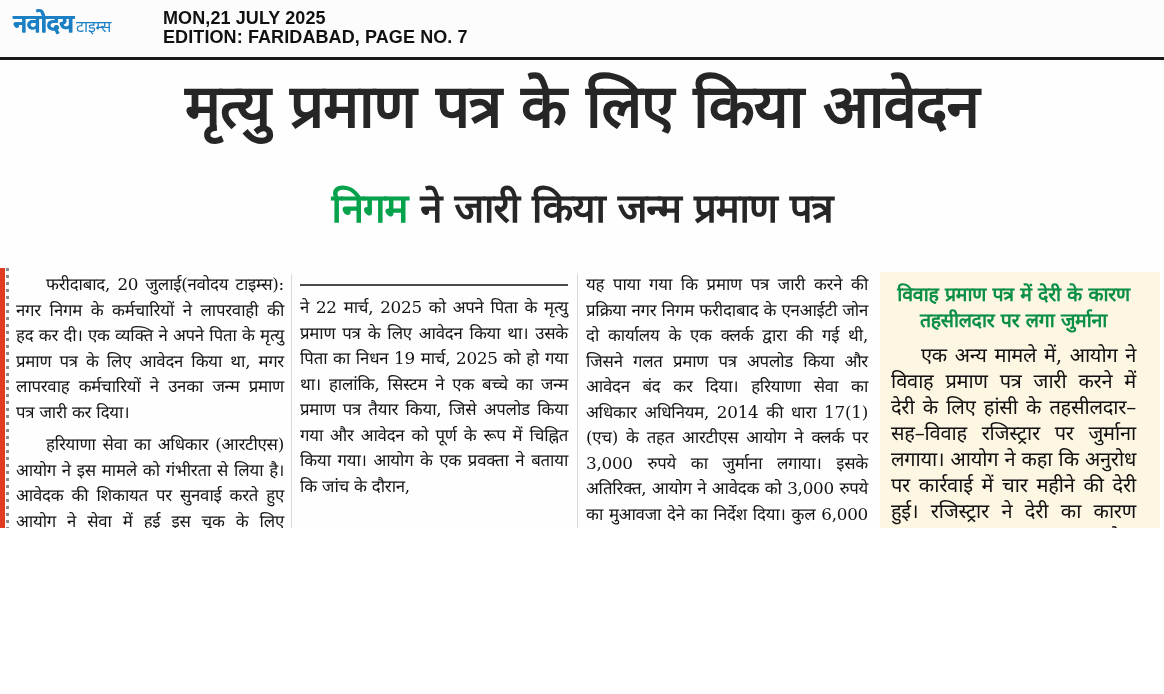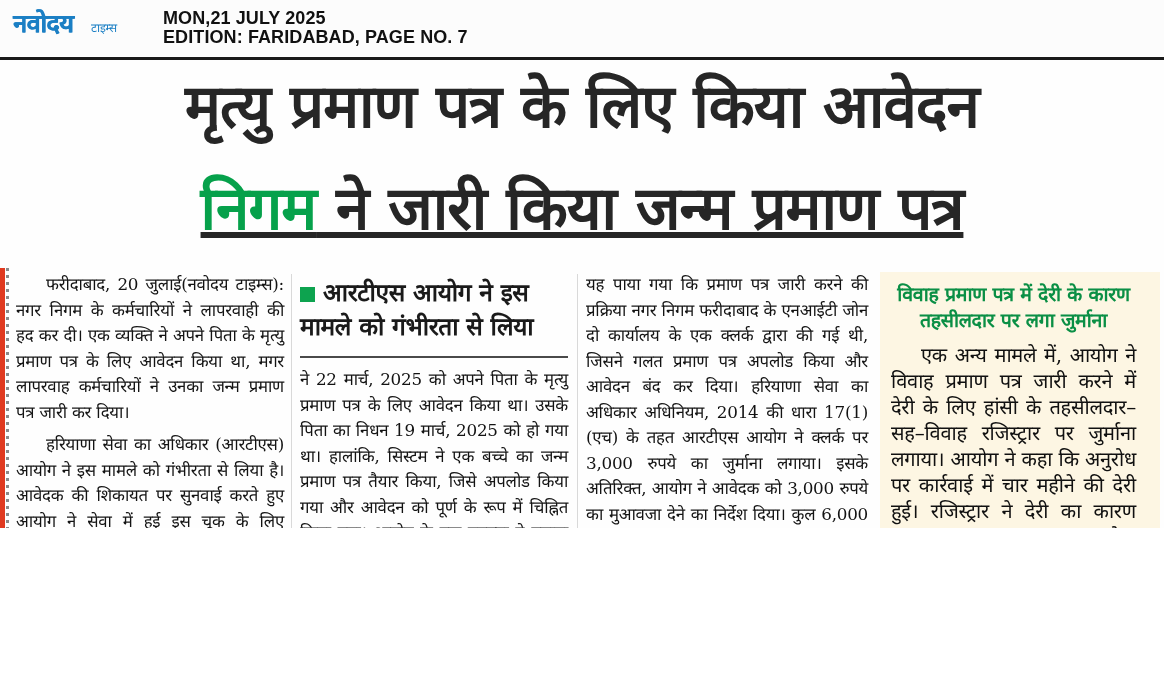--- a/index.html
+++ b/index.html
@@ -53,24 +53,24 @@
     font-weight: 700;
     font-size: 25px;
     line-height: 1;
     color: #1b7fc4;
     letter-spacing: -0.5px;
     text-shadow: 0.6px 0 0 #1b7fc4;
   }
   .logo-sub {
     font-family: "DejaVu Sans", sans-serif;
     font-weight: 400;
-    font-size: 12px;
+    font-size: 16px;
     line-height: 1;
     color: #1b7fc4;
-    margin-left: 18px;
+    margin-left: 3px;
     letter-spacing: -0.3px;
   }
   .edition-block {
     position: absolute;
     left: 163px; top: 9px;
     font-family: "Liberation Sans", sans-serif;
     font-weight: 700;
     font-size: 18px;
     line-height: 19px;
     color: #111111;
@@ -101,24 +101,23 @@
     left: 0; top: 8px;
     width: 1164px;
     font-size: 60px;
     line-height: 72px;
     letter-spacing: -1px;
   }
   .hl2 {
     position: absolute;
     left: 0; top: 110px;
     width: 1164px;
-    font-size: 60px;
+    font-size: 40px;
     line-height: 72px;
     letter-spacing: -1px;
-    text-decoration: underline;
   }
   .hl-green { color: #06a14b; }
 
   
   .cols {
     position: absolute;
     left: 0; top: 272px;
     width: 1164px; height: 400px; padding-left: 40px;
   }
   .col {
@@ -253,23 +252,20 @@
   <div class="vrule vrule-b"></div>
 
   <div class="cols">
 
     <div class="col col-1">
       <p class="body">फरीदाबाद, 20 जुलाई(नवोदय टाइम्स): नगर निगम के कर्मचारियों ने लापरवाही की हद कर दी। एक व्यक्ति ने अपने पिता के मृत्यु प्रमाण पत्र के लिए आवेदन किया था, मगर लापरवाह कर्मचारियों ने उनका जन्म प्रमाण पत्र जारी कर दिया।</p>
       <p class="body">हरियाणा सेवा का अधिकार (आरटीएस) आयोग ने इस मामले को गंभीरता से लिया है। आवेदक की शिकायत पर सुनवाई करते हुए आयोग ने सेवा में हुई इस चूक के लिए प्रभावित नागरिक को मुआवजा देने का आदेश दिया है। आयोग के अनुसार, आवेदक</p>
     </div>
 
     <div class="col col-2">
-      <div class="subhead">
-        <span class="bullet"></span><span class="subhead-text">आरटीएस आयोग ने इस मामले को गंभीरता से लिया</span>
-      </div>
       <div class="subhead-rule"></div>
       <p class="body noindent">ने 22 मार्च, 2025 को अपने पिता के मृत्यु प्रमाण पत्र के लिए आवेदन किया था। उसके पिता का निधन 19 मार्च, 2025 को हो गया था। हालांकि, सिस्टम ने एक बच्चे का जन्म प्रमाण पत्र तैयार किया, जिसे अपलोड किया गया और आवेदन को पूर्ण के रूप में चिह्नित किया गया। आयोग के एक प्रवक्ता ने बताया कि जांच के दौरान,</p>
     </div>
 
     <div class="col col-3">
       <p class="body noindent">यह पाया गया कि प्रमाण पत्र जारी करने की प्रक्रिया नगर निगम फरीदाबाद के एनआईटी जोन दो कार्यालय के एक क्लर्क द्वारा की गई थी, जिसने गलत प्रमाण पत्र अपलोड किया और आवेदन बंद कर दिया। हरियाणा सेवा का अधिकार अधिनियम, 2014 की धारा 17(1)(एच) के तहत आरटीएस आयोग ने क्लर्क पर 3,000 रुपये का जुर्माना लगाया। इसके अतिरिक्त, आयोग ने आवेदक को 3,000 रुपये का मुआवजा देने का निर्देश दिया। कुल 6,000 रुपये की राशि संबंधित कर्मचारी के वेतन से वसूल की जाएगी।</p>
     </div>
 
   </div>
 

